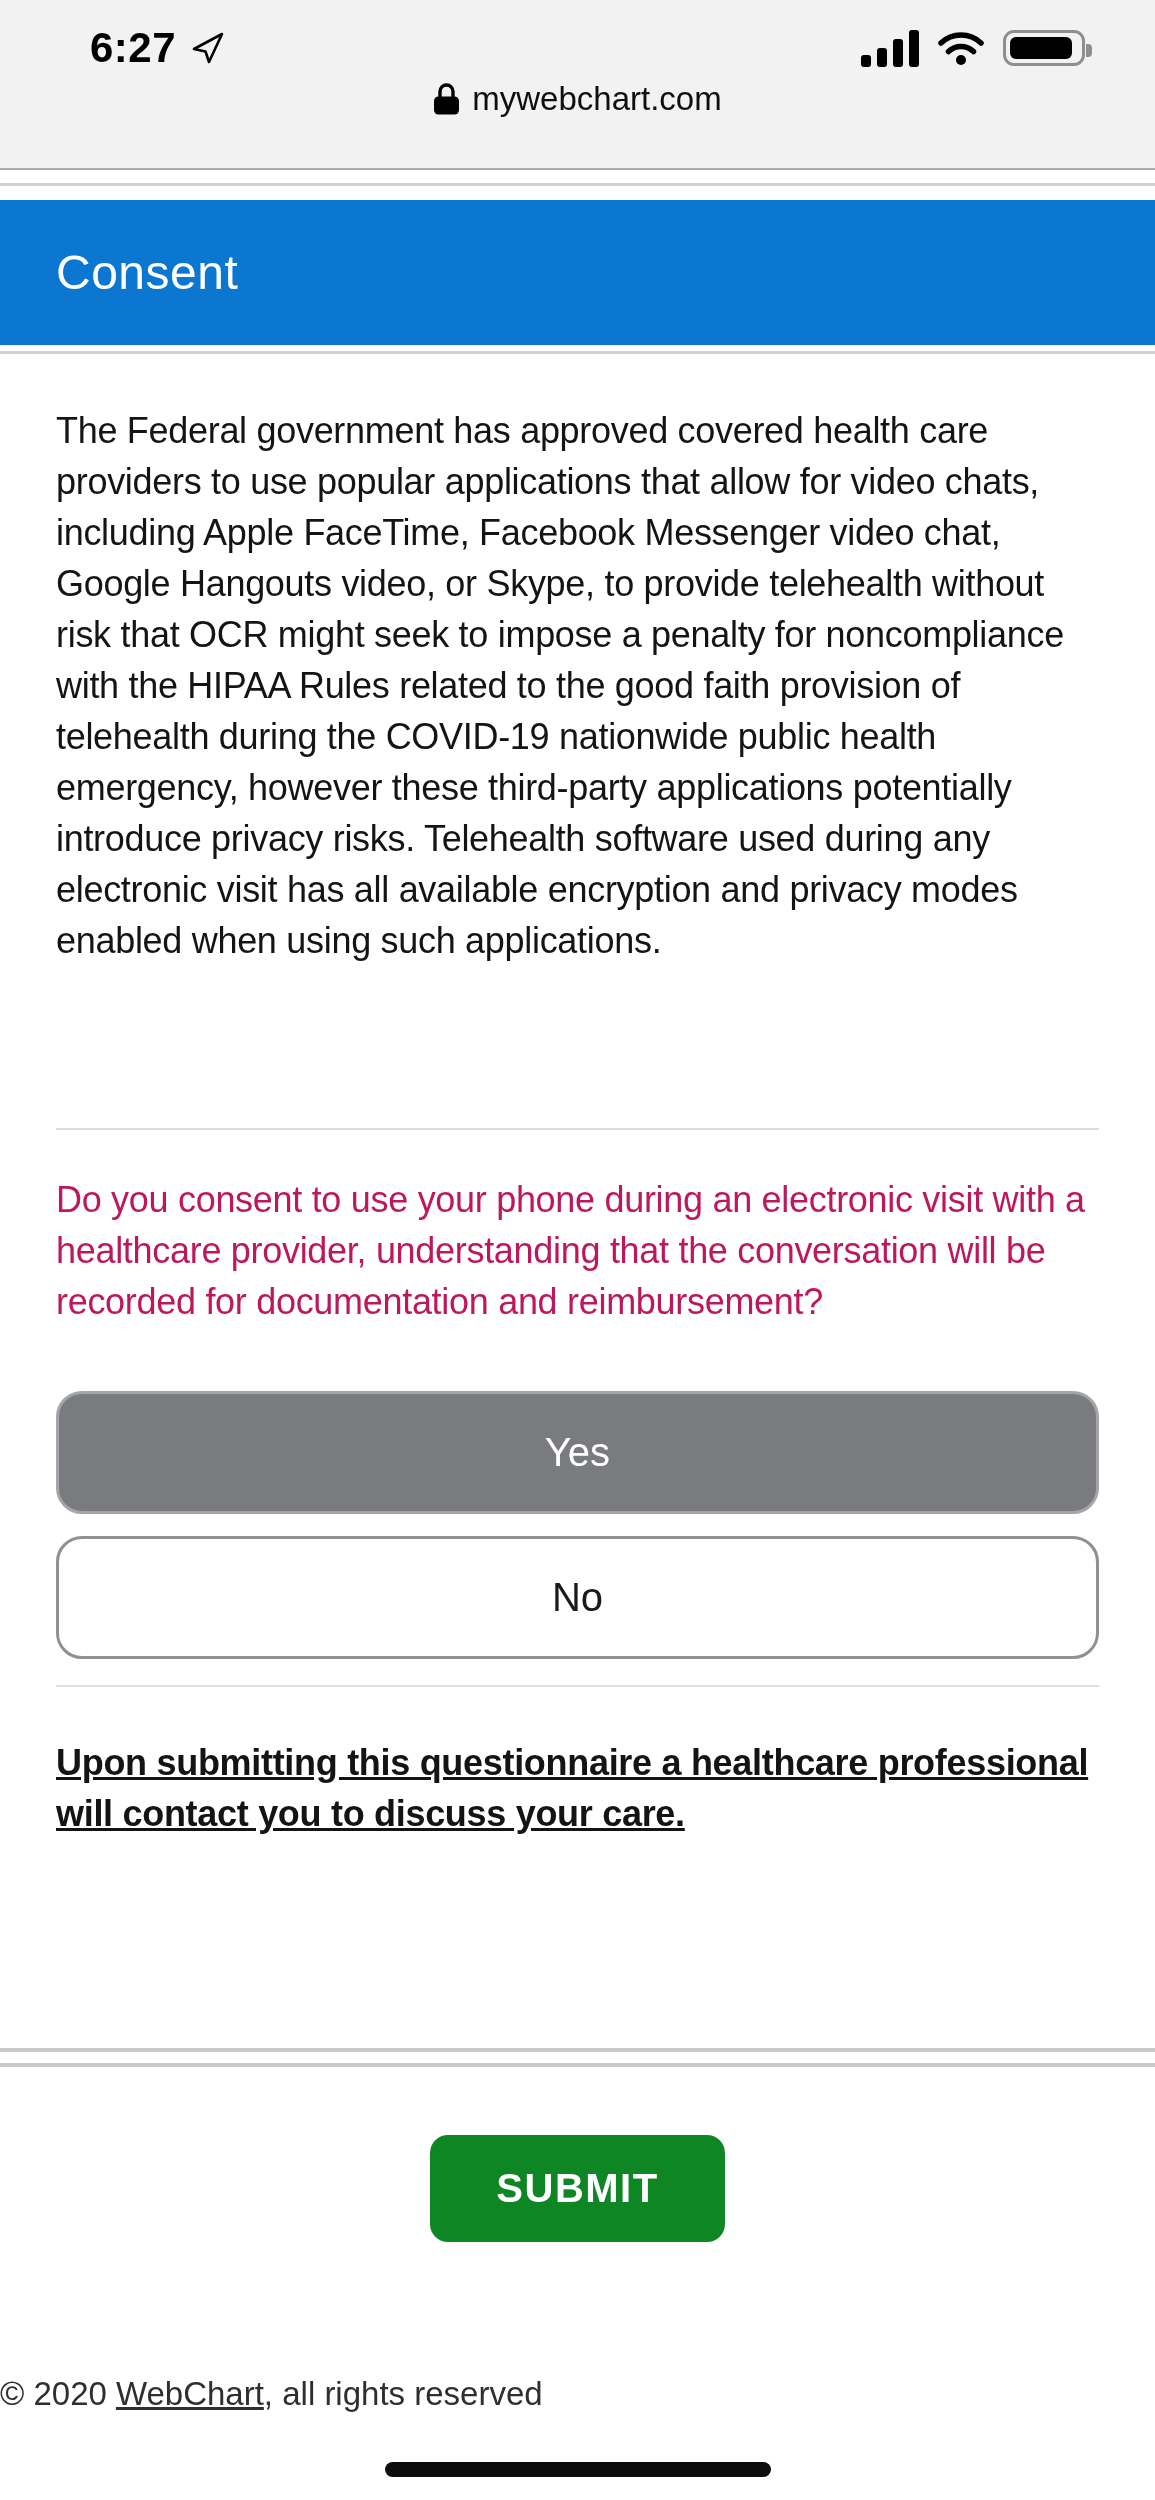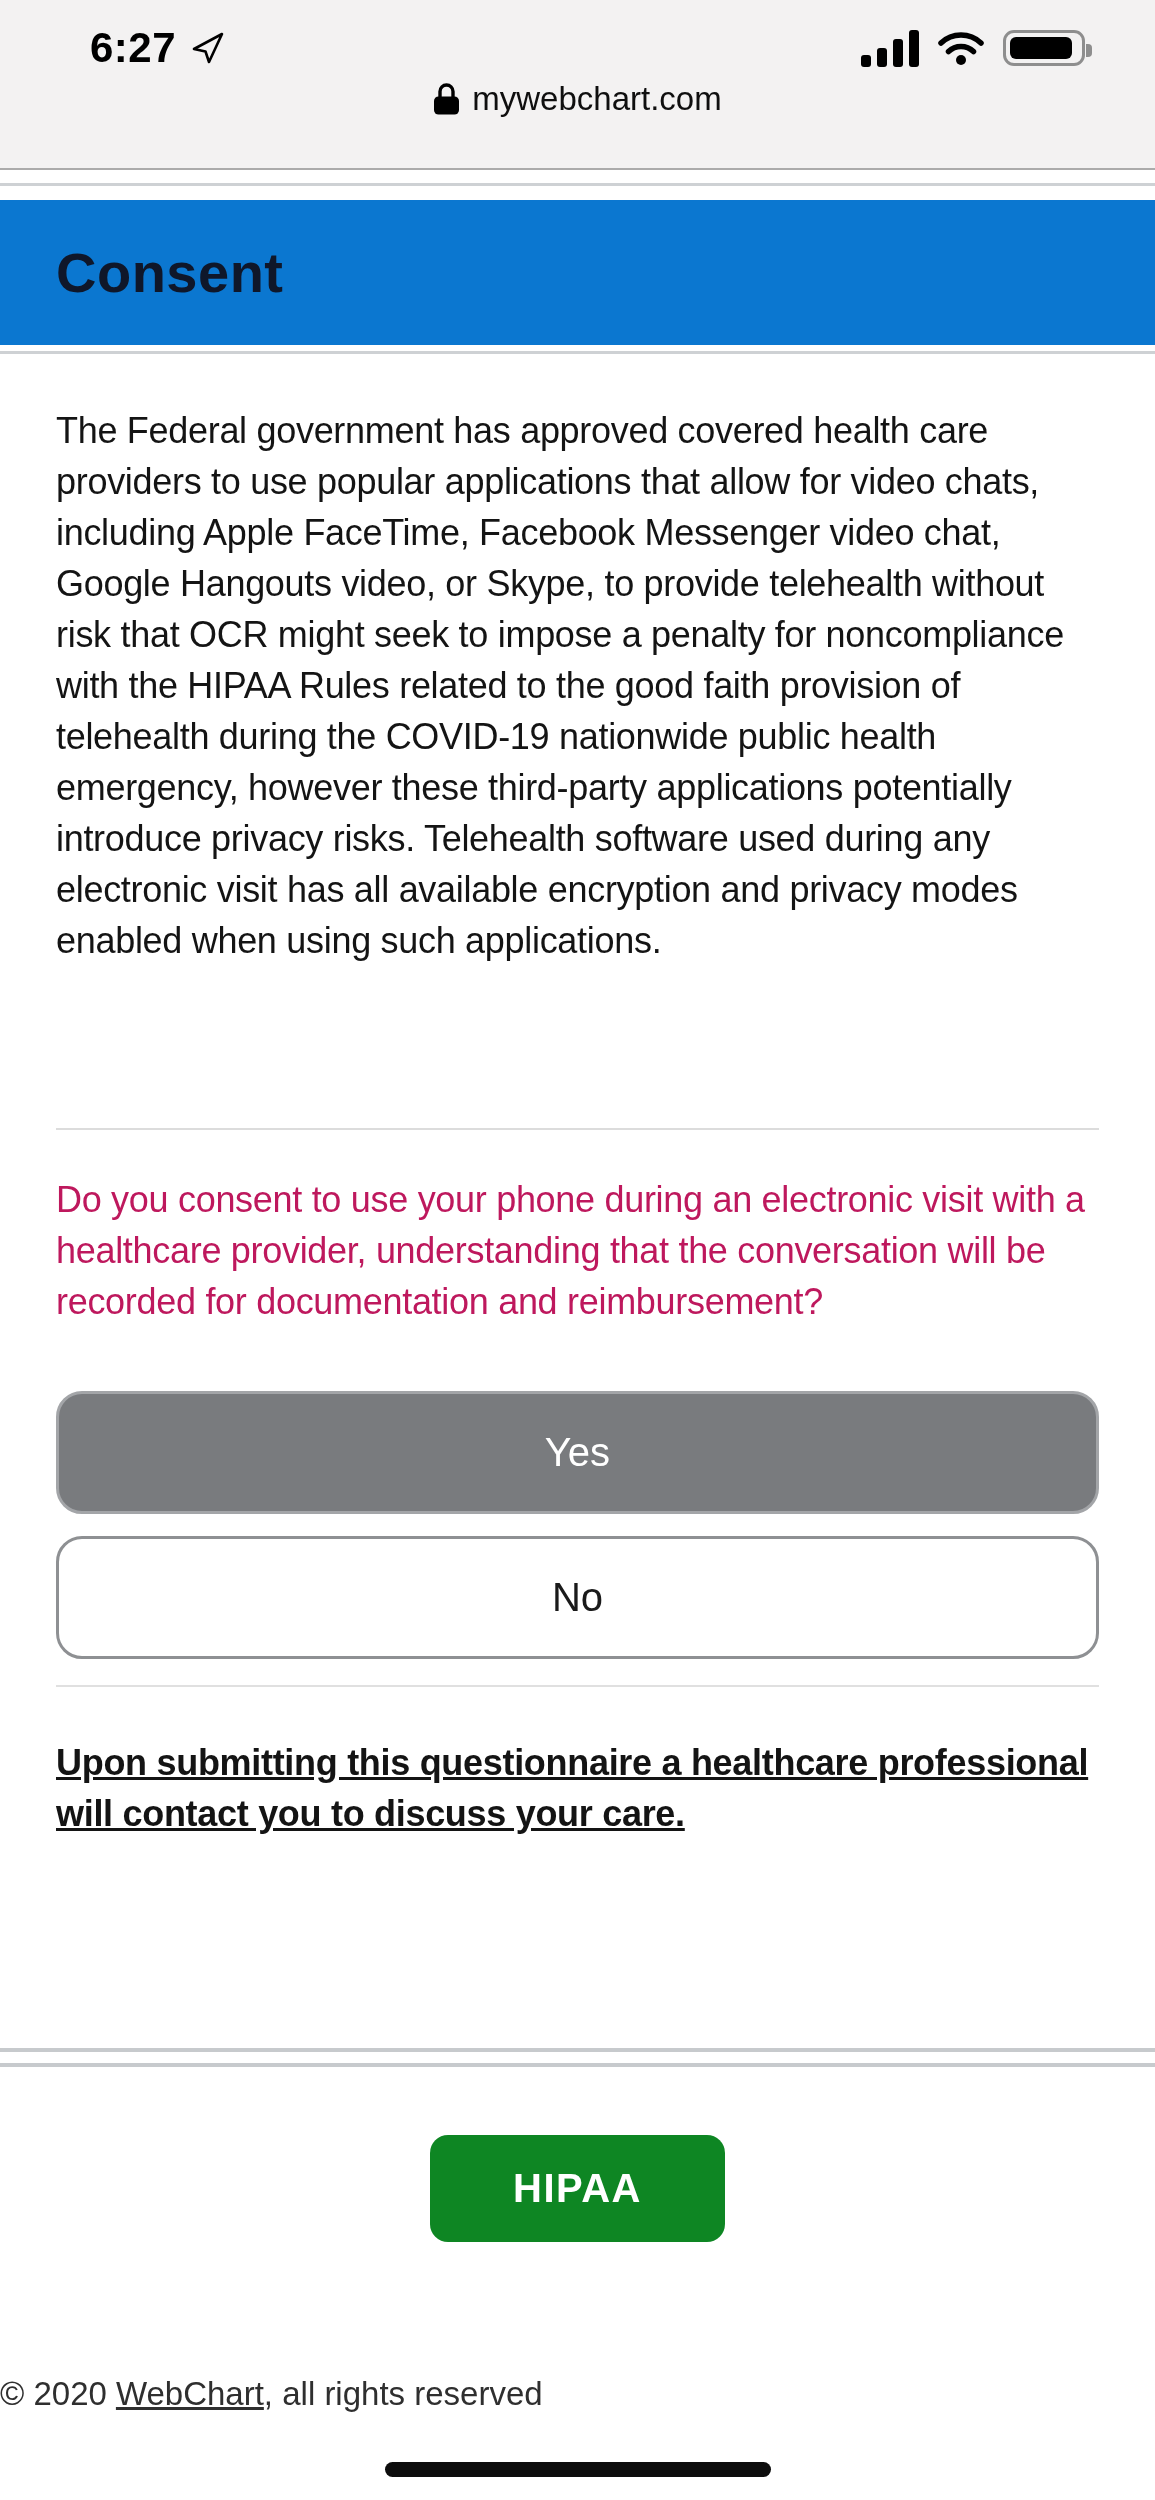--- a/index.html
+++ b/index.html
@@ -18,21 +18,21 @@
   .right-icons { display:flex; align-items:center; gap:18px; }
   .battery { position:relative; width:82px; height:36px; border:3px solid #8e8e8e; border-radius:11px; background:transparent; }
   .battery-fill { position:absolute; left:4px; top:4px; bottom:4px; width:62px; background:#000; border-radius:6px; }
   .battery-nub { position:absolute; right:-10px; top:11px; width:6px; height:13px; background:#8e8e8e; border-radius:0 4px 4px 0; }
   .url-row { margin-top:8px; display:flex; justify-content:center; align-items:center; gap:12px; }
   .url-text { font-size:33px; color:#0f0f0f; }
   
   .thin-rule { height:3px; background:#ced1d4; }
   .rule-a { margin-top:13px; }
   .app-header { margin-top:14px; height:145px; background:#0b77d0; display:flex; align-items:center; padding-left:56px; }
-  .app-title { color:#0f172a; font-size:56px; font-weight:700; letter-spacing:.5px; }
+  .app-title { color:#ffffff; font-size:48px; font-weight:400; letter-spacing:.5px; }
   .rule-b { margin-top:6px; }
   
   .content { padding:0 56px; }
   .paragraph {
     margin:51px 0 0 0; min-height:663px;
     font-size:36px; line-height:51px; font-weight:400; letter-spacing:-.3px; color:#141414;
   }
   .divider { height:2px; background:#dcdcdc; }
   .hr1 { margin-top:60px; }
   .question { margin:44px 0 0 0; min-height:204px; font-size:36px; line-height:51px; font-weight:400; letter-spacing:-.3px; color:#be185d; }
@@ -122,19 +122,19 @@
   <button class="btn-option btn-no">No</button>
 
   <div class="divider hr2"></div>
 
   <p class="note">Upon submitting this questionnaire a healthcare professional will contact you to discuss your care.</p>
 </main>
 
 <div class="footer-block">
   <div class="footer-rules"></div>
   <div class="submit-row">
-    <button class="btn-submit">HIPAA</button>
+    <button class="btn-submit">SUBMIT</button>
   </div>
   <div class="copyright">
     <span>© 2020</span><a class="copy-link">WebChart</a><span>, all rights reserved</span>
   </div>
   <div class="home-indicator"></div>
 </div>
 
 </body></html>

